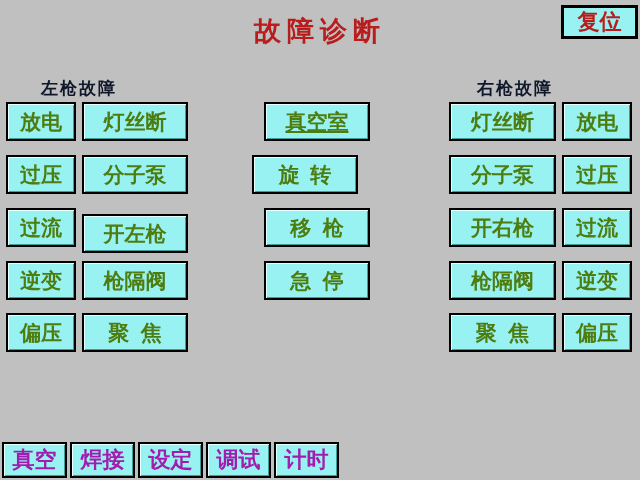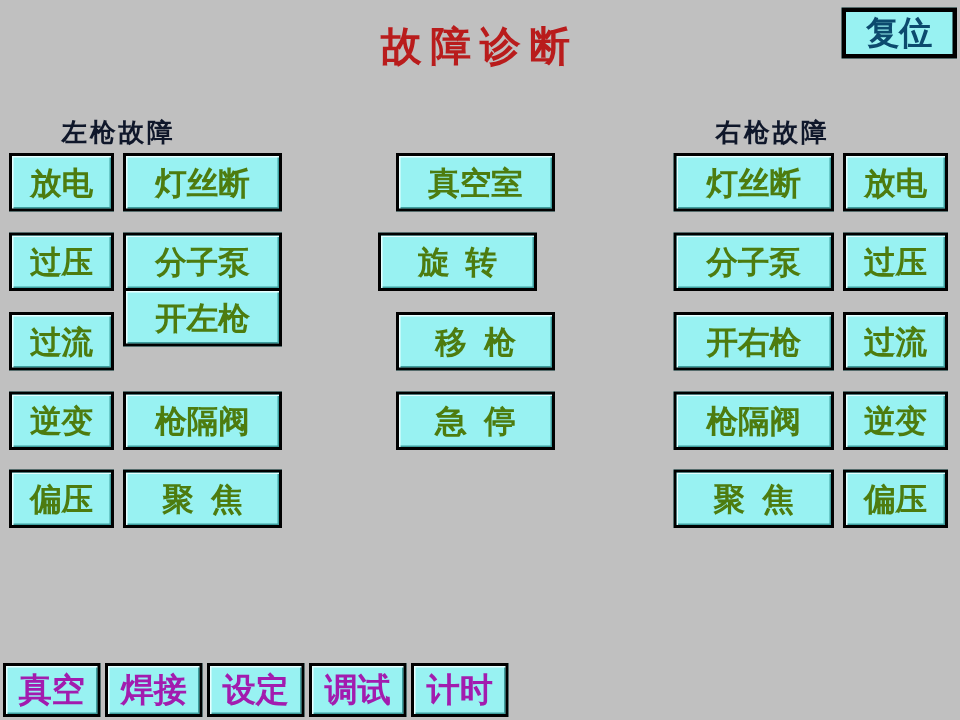--- a/index.html
+++ b/index.html
@@ -11,21 +11,21 @@
     overflow:hidden;
   }
   .page-title {
     position:absolute; top:13px; left:0; width:640px;
     text-align:center; color:#b91c1c; font-size:27px;
     font-weight:bold; letter-spacing:6px;
   }
   .reset-btn {
     position:absolute; top:5px; left:561px; width:77px; height:34px;
     background:#98f2f2; border:3px solid #000000;
-    color:#0c4a6e; font-size:22px; font-weight:bold;
+    color:#b91c1c; font-size:22px; font-weight:bold;
     display:flex; align-items:center; justify-content:center;
     cursor:pointer;
   }
   .section-header {
     position:absolute; top:77px; color:#0f172a;
     font-size:17px; font-weight:bold; letter-spacing:2px;
   }
   .tile {
     position:absolute; height:39px;
     background:#98f2f2; border:2px solid #000000;
@@ -54,25 +54,25 @@
 <div class="section-header" style="left:477px;">右枪故障</div>
 
 <div class="tile" style="left:6px;top:102px;width:70px;">放电</div>
 <div class="tile" style="left:6px;top:155px;width:70px;">过压</div>
 <div class="tile" style="left:6px;top:208px;width:70px;">过流</div>
 <div class="tile" style="left:6px;top:261px;width:70px;">逆变</div>
 <div class="tile" style="left:6px;top:313px;width:70px;">偏压</div>
 
 <div class="tile" style="left:82px;top:102px;width:106px;">灯丝断</div>
 <div class="tile" style="left:82px;top:155px;width:106px;">分子泵</div>
-<div class="tile" style="left:82px;top:192px;width:106px;">开左枪</div>
+<div class="tile" style="left:82px;top:214px;width:106px;">开左枪</div>
 <div class="tile" style="left:82px;top:261px;width:106px;">枪隔阀</div>
 <div class="tile" style="left:82px;top:313px;width:106px;">聚  焦</div>
 
-<div class="tile" style="left:264px;top:102px;width:106px;">真空室</div>
+<div class="tile" style="left:264px;top:102px;width:106px;text-decoration:underline;">真空室</div>
 <div class="tile" style="left:252px;top:155px;width:106px;font-family:Liberation Serif, serif;">旋  转</div>
 <div class="tile" style="left:264px;top:208px;width:106px;">移  枪</div>
 <div class="tile" style="left:264px;top:261px;width:106px;">急  停</div>
 
 <div class="tile" style="left:449px;top:102px;width:107px;">灯丝断</div>
 <div class="tile" style="left:449px;top:155px;width:107px;">分子泵</div>
 <div class="tile" style="left:449px;top:208px;width:107px;">开右枪</div>
 <div class="tile" style="left:449px;top:261px;width:107px;">枪隔阀</div>
 <div class="tile" style="left:449px;top:313px;width:107px;">聚  焦</div>
 

